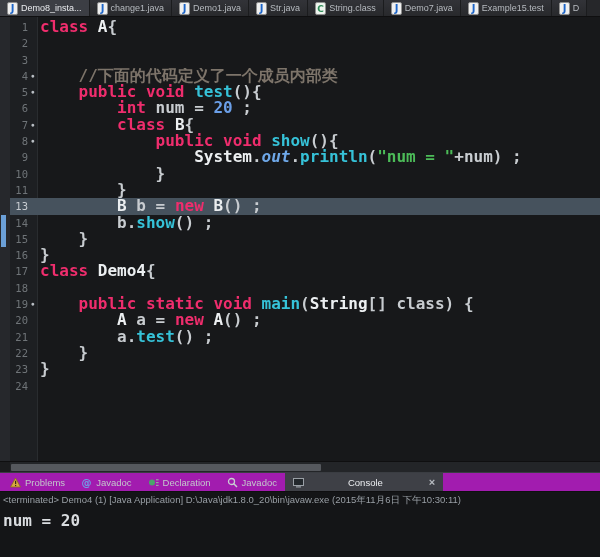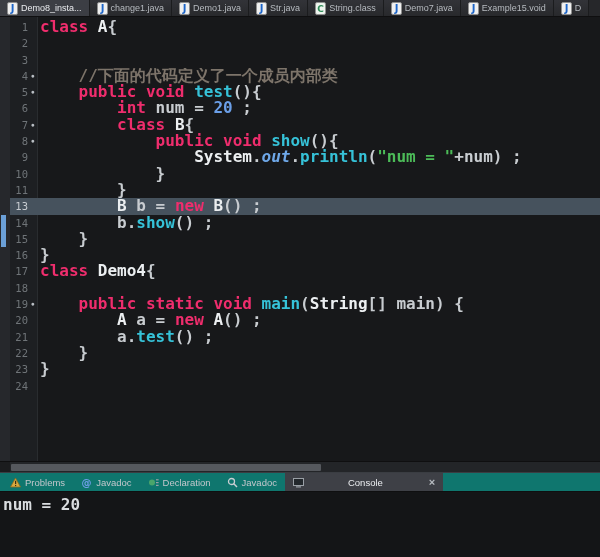--- a/index.html
+++ b/index.html
@@ -42,21 +42,21 @@
   .tk-nm { color:var(--c-nm); }
   .tk-mt { color:var(--c-mt); }
   .tk-fd { color:var(--c-fd); font-style:italic; }
 
   
   .hscroll { height:11px; flex:none; background:#232528; border-top:1px solid #0f0f10; position:relative; }
   .hcorner { position:absolute; left:0; top:0; width:10px; height:100%; background:#1b1c1e; }
   .hthumb { position:absolute; left:11px; top:2px; width:310px; height:7px; background:#55585d; border-radius:1px; }
 
   
-  .btabbar { height:20px; flex:none; display:flex; align-items:stretch; background:#0f766e;
+  .btabbar { height:20px; flex:none; display:flex; align-items:stretch; background:#a21caf;
              border-top:1px solid #3a3d42; border-bottom:1px solid #0f0f10; padding-left:2px; }
   .btab { display:flex; align-items:center; gap:4px; padding:0 8px; font-size:9.5px; color:#c3c7cc;
           white-space:nowrap; flex:none; }
   .btab.active { background:#3e4046; color:#eceef1;gap:44px; }
   .bicon { display:inline-flex; width:11px; height:11px; flex:none; }
   .bclose { color:#b7bbc0; font-size:11px; line-height:11px; margin-left:2px; font-weight:bold; }
 
   
   .console { height:65px; flex:none; background:#141517; display:flex; flex-direction:column; }
   .console-header { height:16px; flex:none; padding:2px 3px 0 3px; font-size:9.5px; color:#999fa5;
@@ -124,21 +124,21 @@
         </span>
         <span>Demo7.java</span>
       </div>
       <div class="etab">
         <span class="tabicon">
           <svg width="11" height="13" viewBox="0 0 11 13">
             <rect x="0.5" y="0.5" width="10" height="12" rx="1.5" fill="#f0f0f0" stroke="#8f8f8f"></rect>
             <text x="5.5" y="10" text-anchor="middle" font-size="10" font-weight="bold" fill="#1c64c8" font-family="DejaVu Sans,sans-serif">J</text>
           </svg>
         </span>
-        <span>Example15.void</span>
+        <span>Example15.test</span>
       </div>
       <div class="etab">
         <span class="tabicon">
           <svg width="11" height="13" viewBox="0 0 11 13">
             <rect x="0.5" y="0.5" width="10" height="12" rx="1.5" fill="#f0f0f0" stroke="#8f8f8f"></rect>
             <text x="5.5" y="10" text-anchor="middle" font-size="10" font-weight="bold" fill="#1c64c8" font-family="DejaVu Sans,sans-serif">J</text>
           </svg>
         </span>
         <span>D</span>
       </div>
@@ -283,21 +283,21 @@
             <span class="ln">18</span>
             <span class="fold"></span>
             <span class="codetxt"></span>
           </span>
         </div>
         <div class="line">
           <span class="marker"></span>
           <span class="rest">
             <span class="ln">19</span>
             <span class="fold">●</span>
-            <span class="codetxt"><span class="tk-pl">    </span><span class="tk-kw">public</span><span class="tk-pl"> </span><span class="tk-kw">static</span><span class="tk-pl"> </span><span class="tk-kw">void</span><span class="tk-pl"> </span><span class="tk-mt">main</span><span class="tk-pl">(</span><span class="tk-ty">String</span><span class="tk-pl">[] main) {</span></span>
+            <span class="codetxt"><span class="tk-pl">    </span><span class="tk-kw">public</span><span class="tk-pl"> </span><span class="tk-kw">static</span><span class="tk-pl"> </span><span class="tk-kw">void</span><span class="tk-pl"> </span><span class="tk-mt">main</span><span class="tk-pl">(</span><span class="tk-ty">String</span><span class="tk-pl">[] class) {</span></span>
           </span>
         </div>
         <div class="line">
           <span class="marker"></span>
           <span class="rest">
             <span class="ln">20</span>
             <span class="fold"></span>
             <span class="codetxt"><span class="tk-pl">        </span><span class="tk-ty">A</span><span class="tk-pl"> a = </span><span class="tk-kw">new</span><span class="tk-pl"> </span><span class="tk-ty">A</span><span class="tk-pl">() ;</span></span>
           </span>
         </div>
@@ -386,16 +386,17 @@
             <rect x="0.5" y="1.5" width="10" height="7" fill="#23282c" stroke="#9aa0a6"></rect>
             <rect x="3" y="9.3" width="5" height="1.2" fill="#9aa0a6"></rect>
           </svg>
         </span>
         <span>Console</span>
         <span class="bclose">×</span>
       </div>
     </div>
 
   <div class="console">
+    <div class="console-header">&lt;terminated&gt; Demo4 (1) [Java Application] D:\Java\jdk1.8.0_20\bin\javaw.exe (2015年11月6日 下午10:30:11)</div>
     <div class="console-output">num = 20</div>
   </div>
 
 </div>
 
 </body></html>

